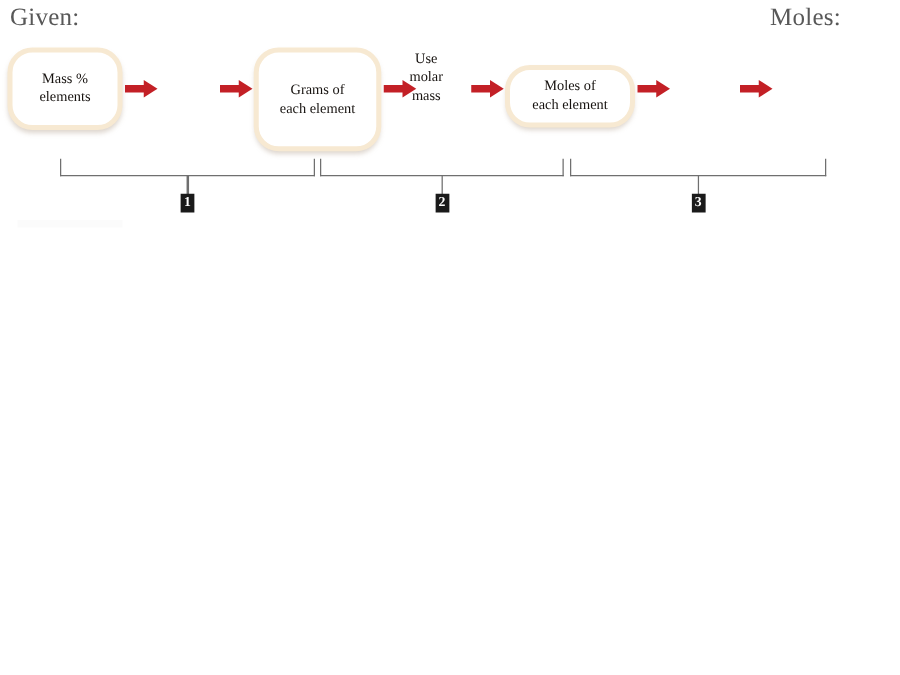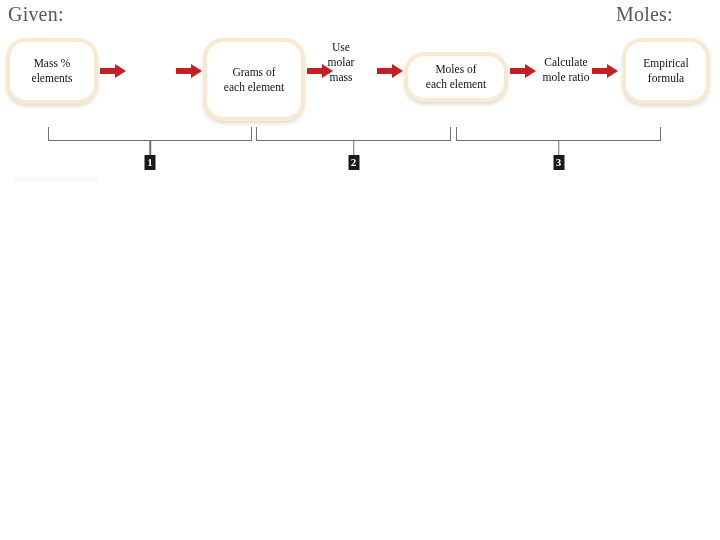--- a/index.html
+++ b/index.html
@@ -201,32 +201,26 @@
   <div class="flow-box" id="box-3">
     <span class="box-text">Moles of
 each element</span>
   </div>
 
   <div class="arrow" id="arrow-5">
     <span class="shaft"></span>
     <span class="head"></span>
   </div>
 
-  <div class="step-label" id="label-3">Calculate
-mole ratio</div>
 
   <div class="arrow" id="arrow-6">
     <span class="shaft"></span>
     <span class="head"></span>
   </div>
 
-  <div class="flow-box" id="box-4">
-    <span class="box-text">Empirical
-formula</span>
-  </div>
 
   <div class="bracket" id="bracket-1">
     <span class="stem"></span>
     <span class="step-marker">1</span>
   </div>
 
   <div class="bracket" id="bracket-2">
     <span class="stem"></span>
     <span class="step-marker">2</span>
   </div>

